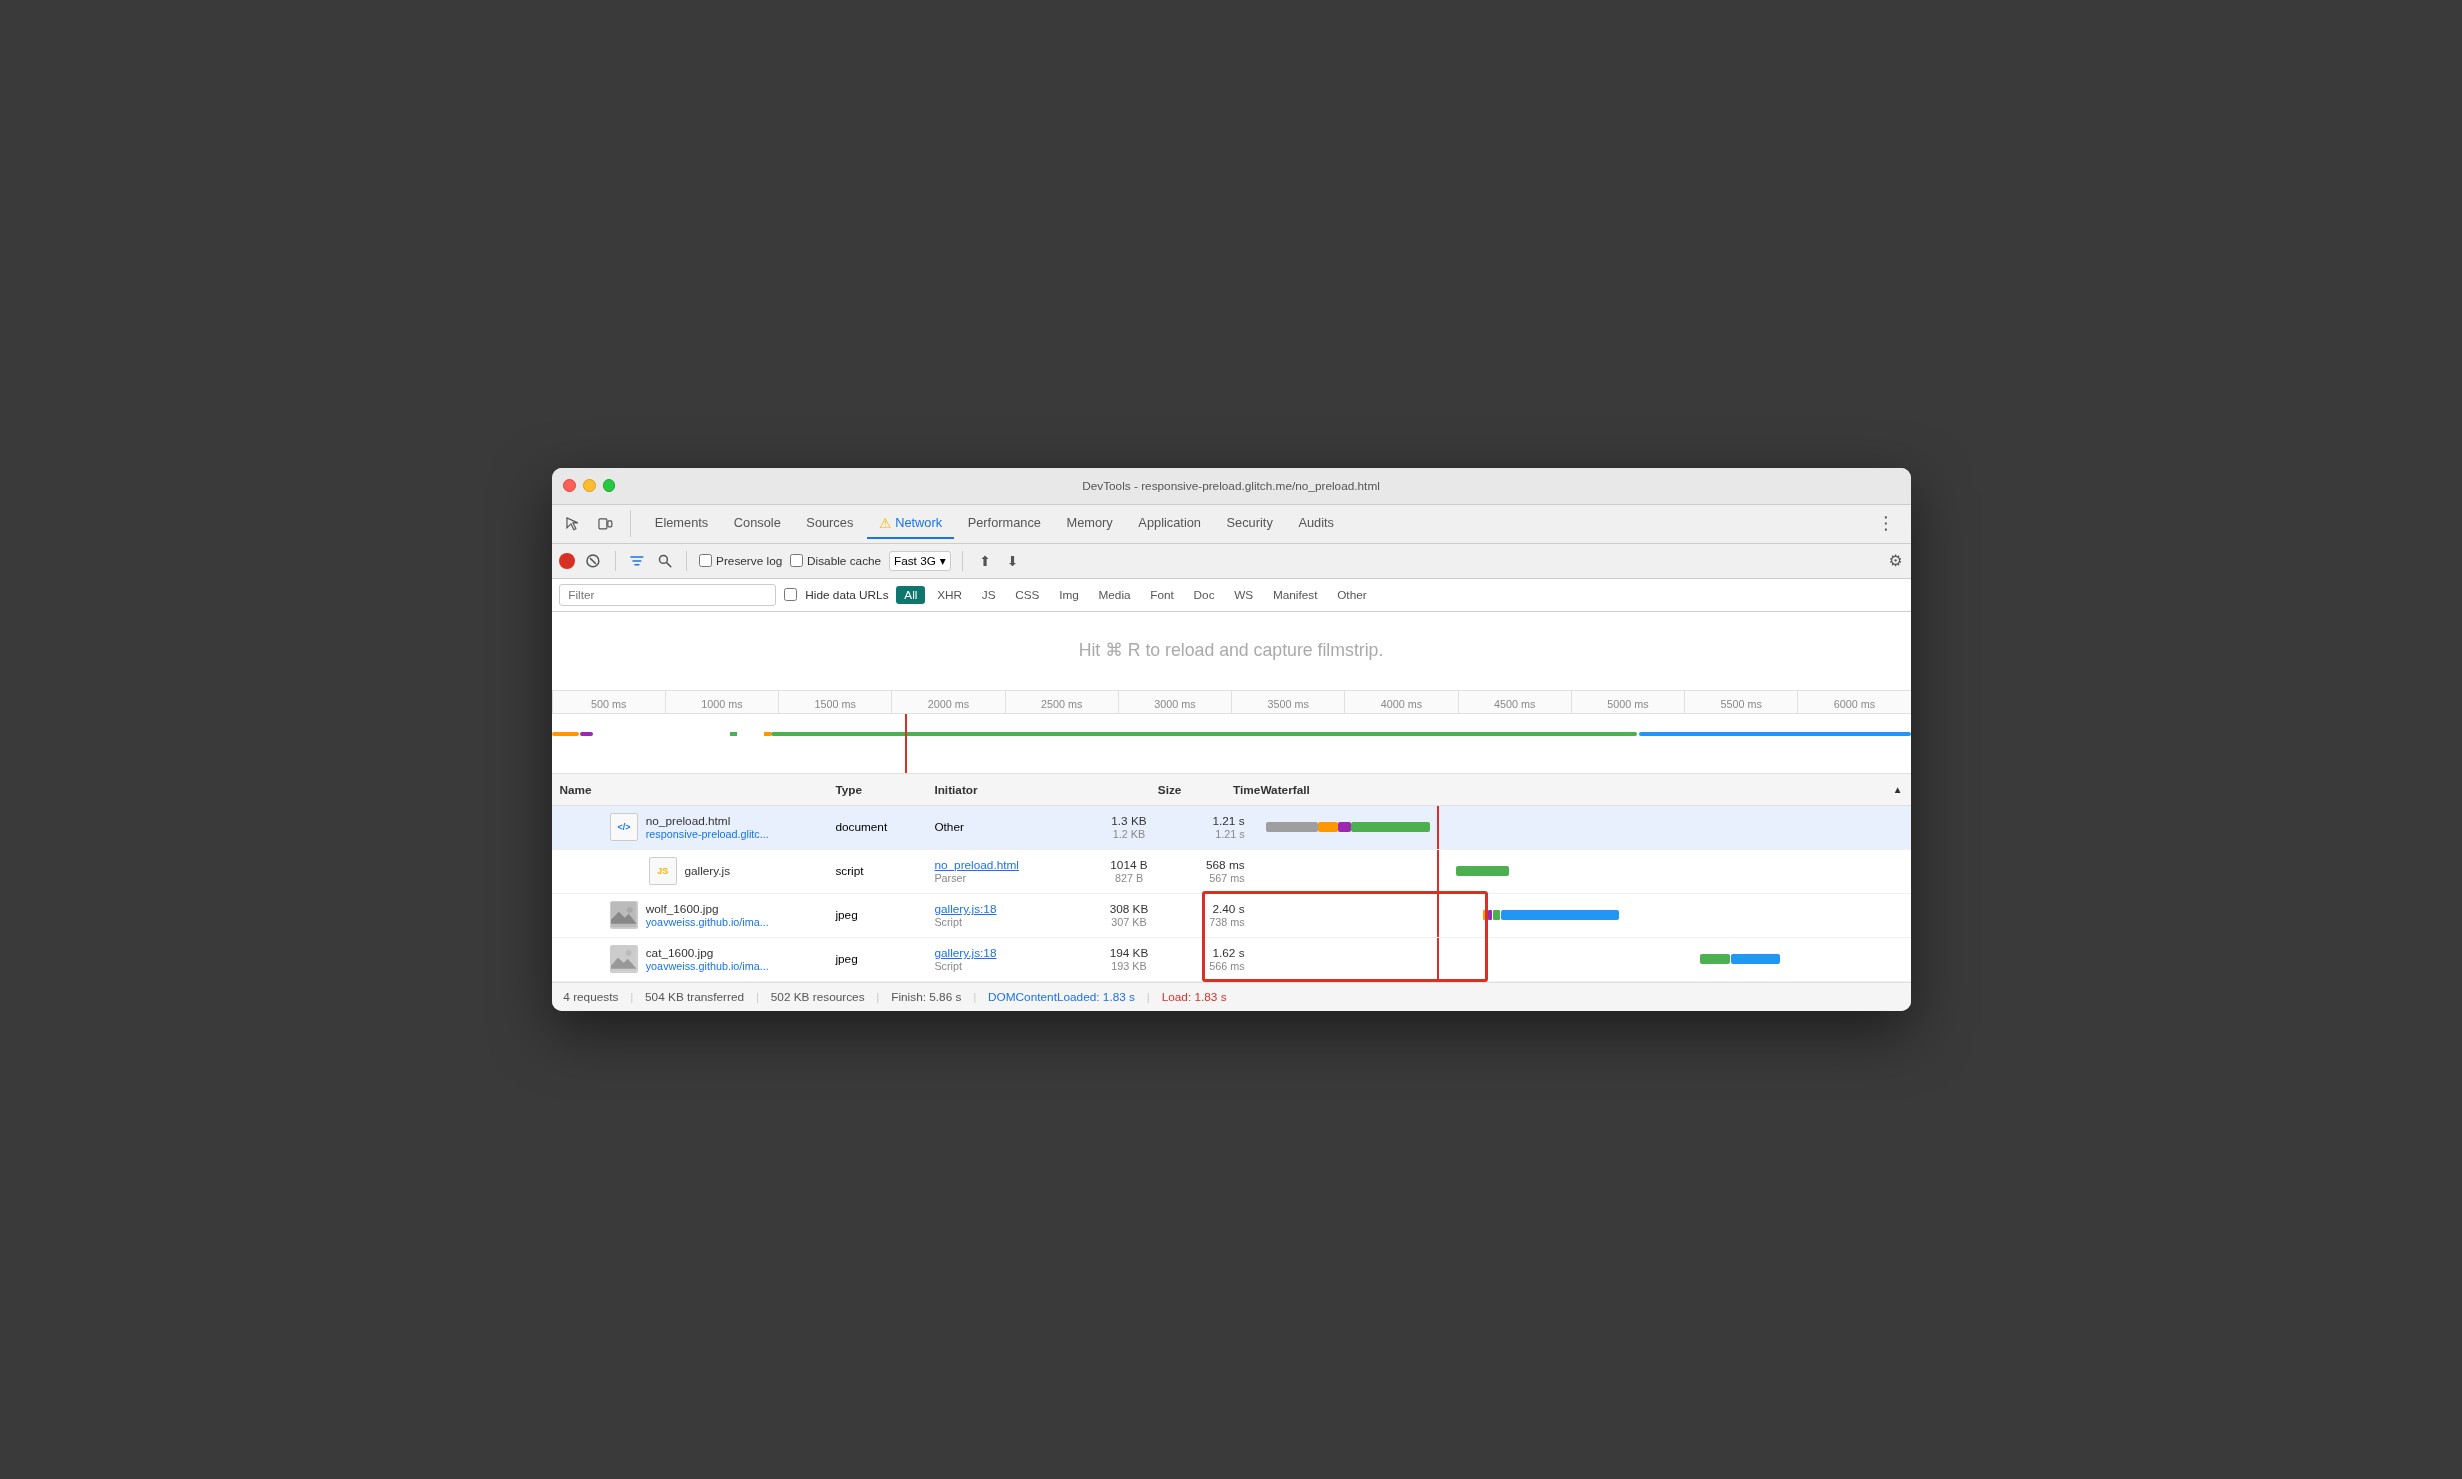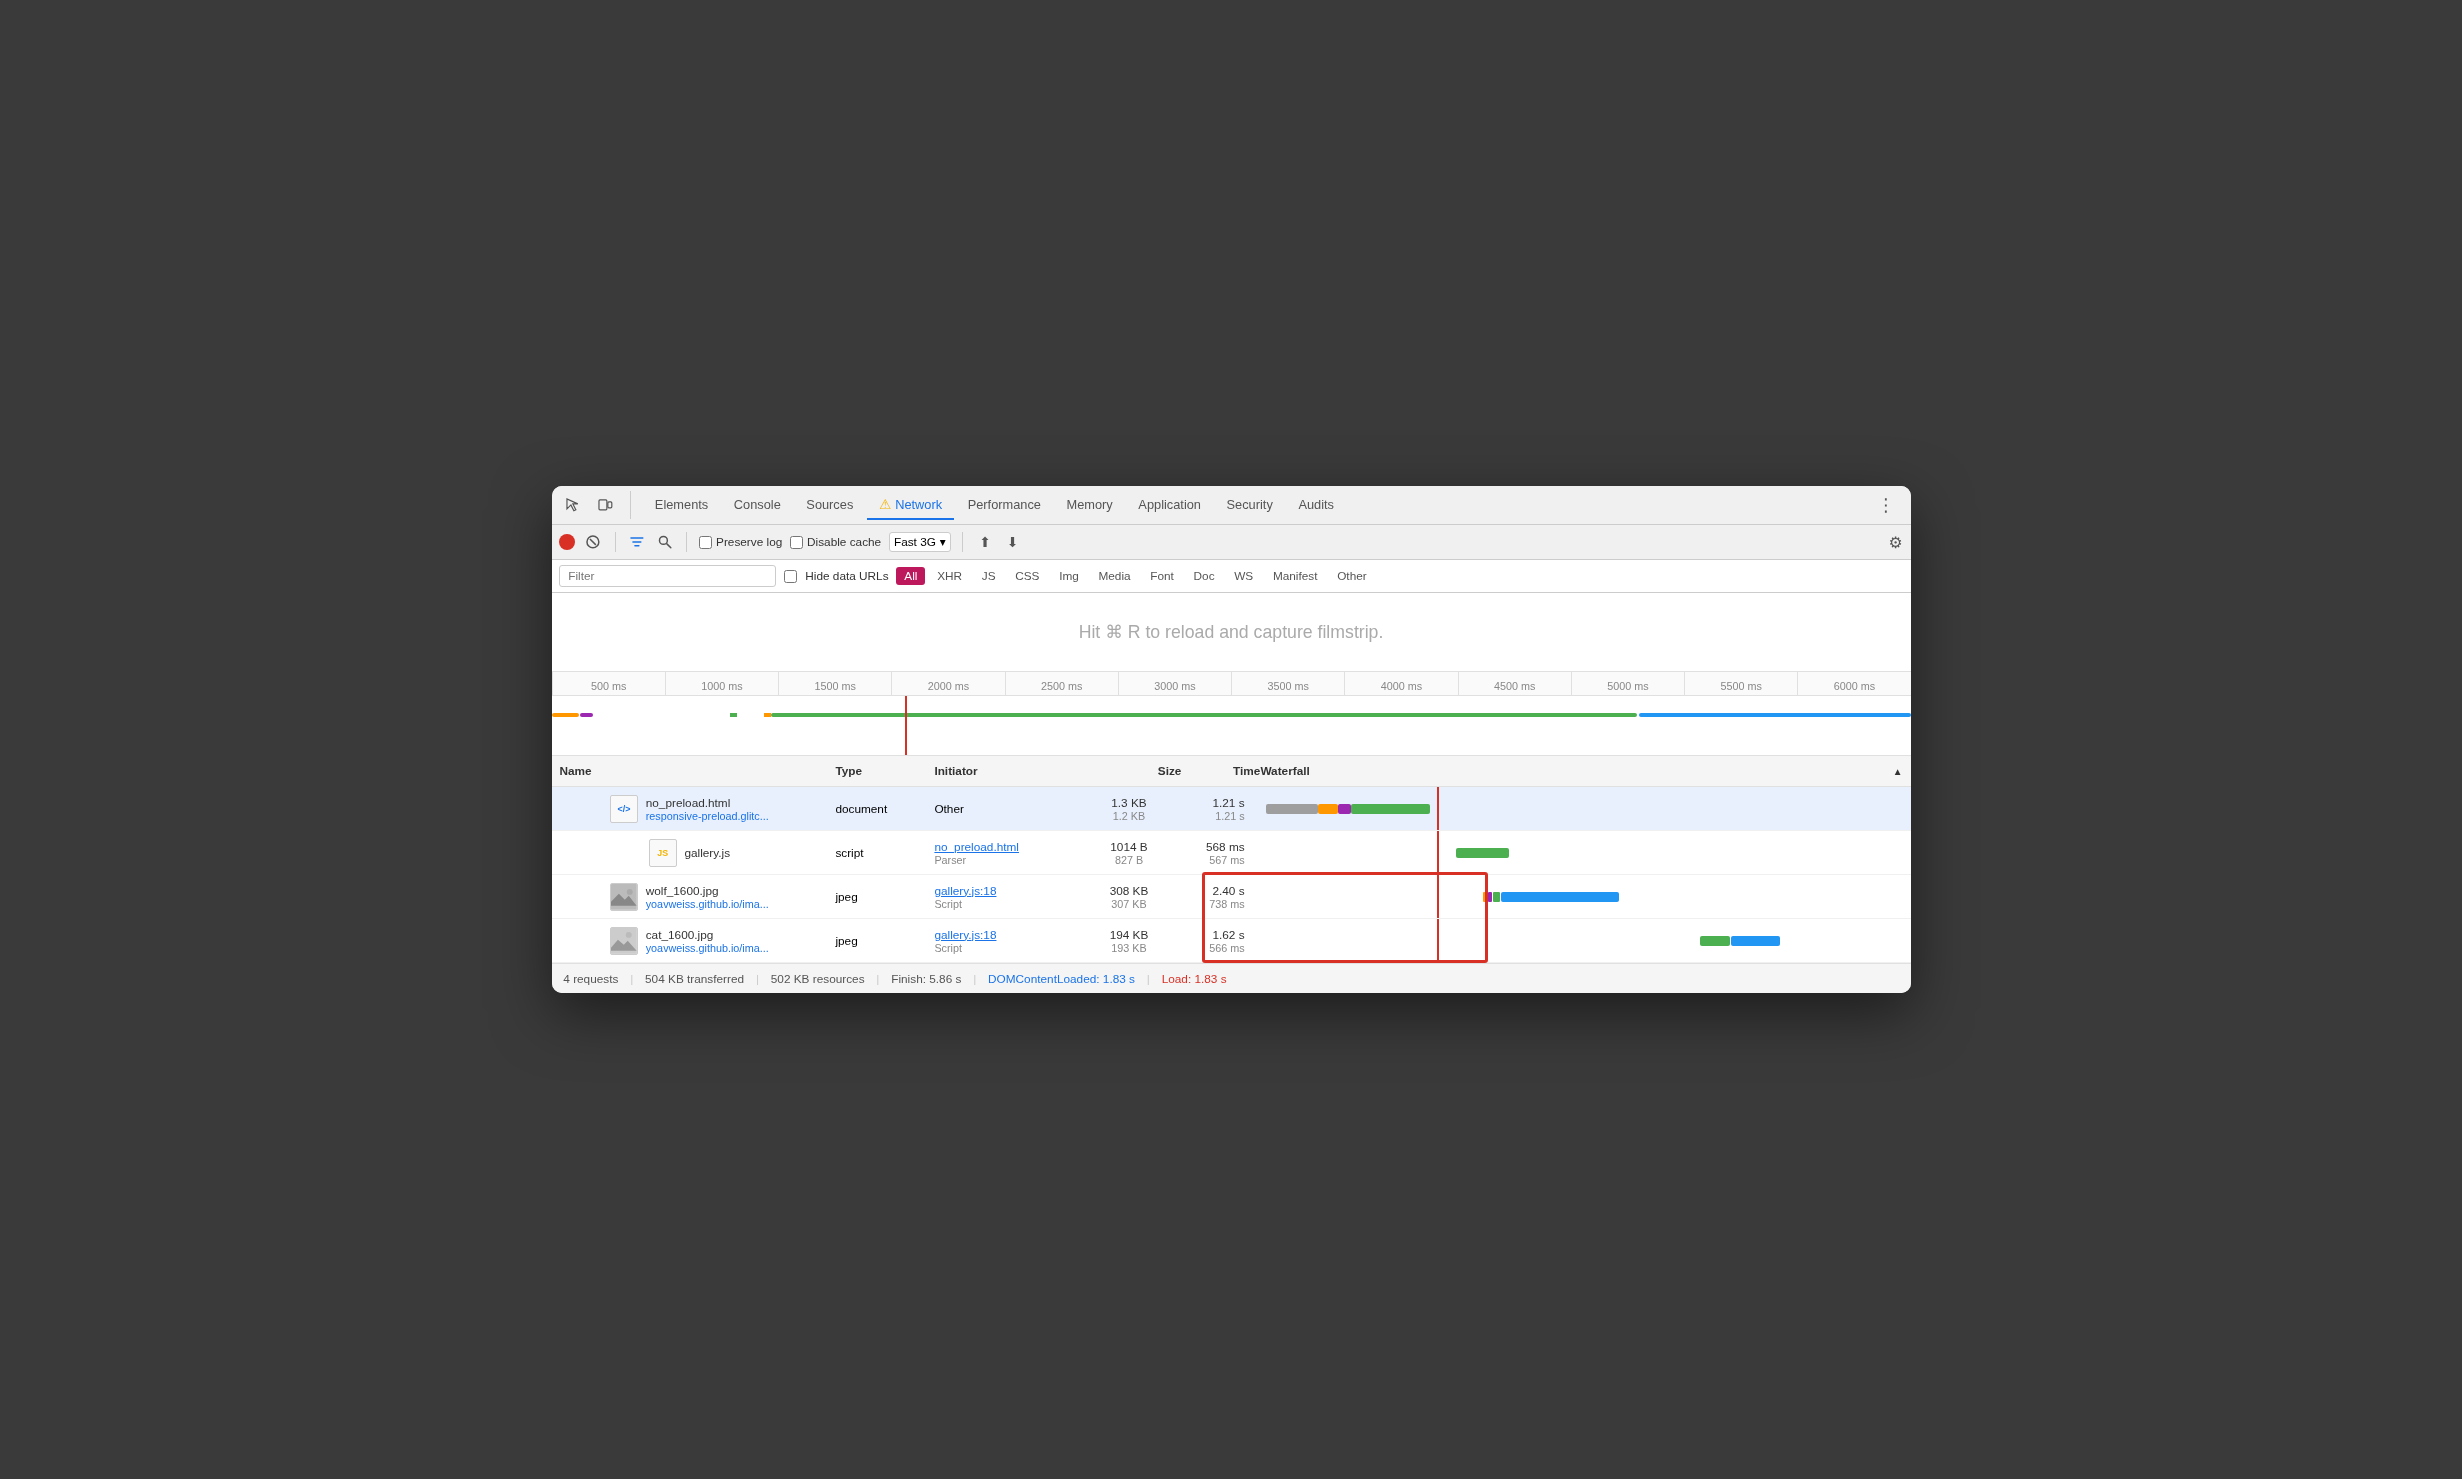--- a/index.html
+++ b/index.html
@@ -204,21 +204,21 @@
       align-items: center;
     }
     .filter-type-btn {
       padding: 2px 7.9px;
       font-size: 11.8px;
       border-radius: 3px;
       cursor: pointer;
       color: #555;
     }
     .filter-type-btn.active {
-      background: #be185d;
+      background: #0f766e;
       color: #fff;
     }
     .main-area {
       background: #fff;
     }
     .filmstrip-area {
       height: 79px;
       display: flex;
       align-items: center;
       justify-content: center;
@@ -378,20 +378,28 @@
       color: #ccc;
     }
     .status-domcontent { color: #1a73e8; }
     .status-load { color: #d93025; }
   </style>
 </head>
 <body>
 
 <div class="window">
 
+  <div class="titlebar">
+    <div class="traffic-lights">
+      <div class="tl tl-red"></div>
+      <div class="tl tl-yellow"></div>
+      <div class="tl tl-green"></div>
+    </div>
+    <span class="title-text">DevTools - responsive-preload.glitch.me/no_preload.html</span>
+  </div>
 
   <div class="devtools-tabs">
     <div class="devtools-icon-group">
       <div class="icon-btn">
         <svg width="15.8" height="15.8" viewBox="0 0 16 16" fill="none">
           <path d="M2 2 L2 12 L6 8 L9 14 L11 13 L8 7 L13 7 Z" stroke="#555" stroke-width="1.2" fill="none"></path>
         </svg>
       </div>
       <div class="icon-btn">
         <svg width="15.8" height="15.8" viewBox="0 0 16 16" fill="none">

